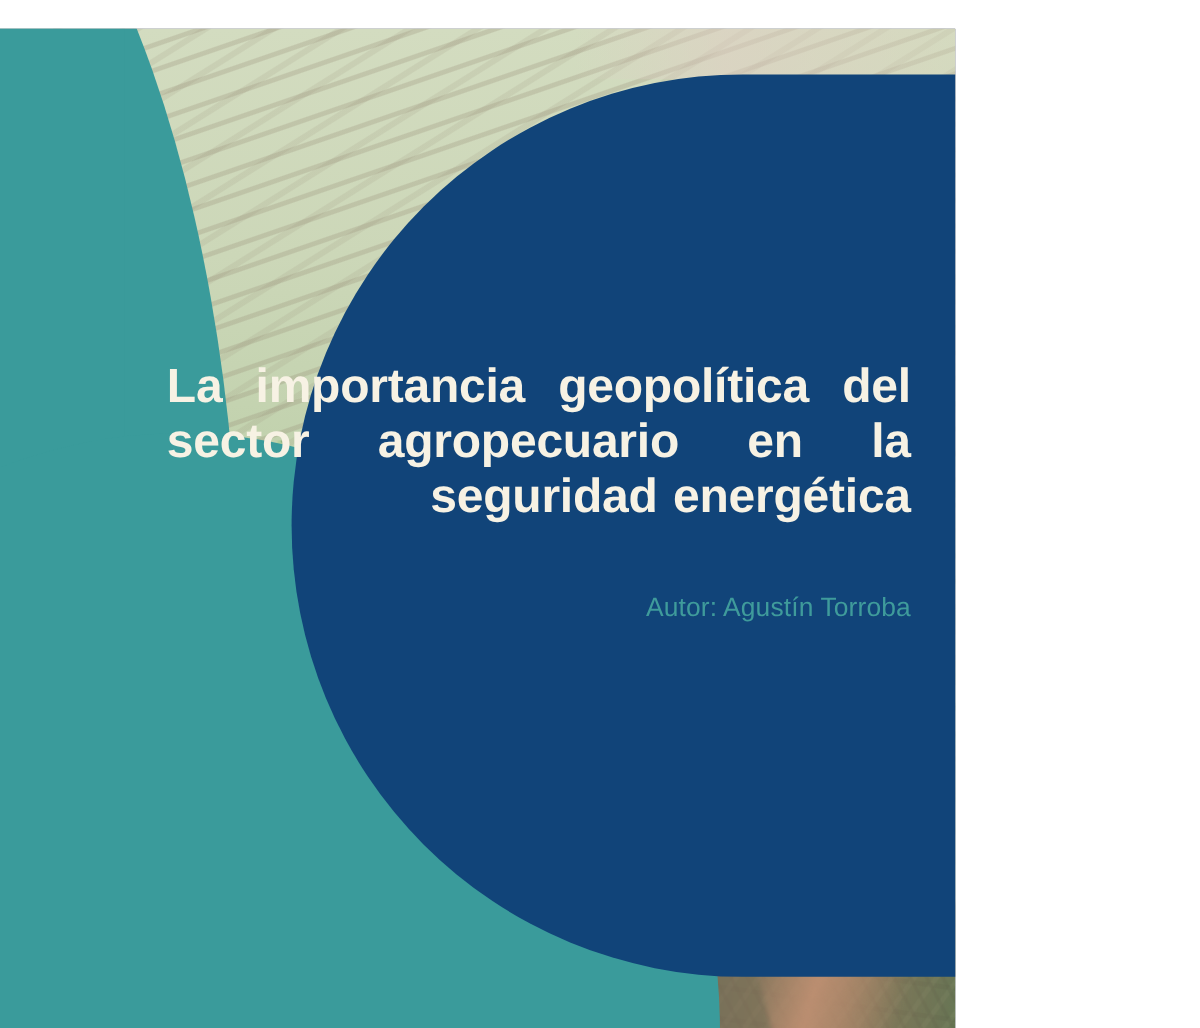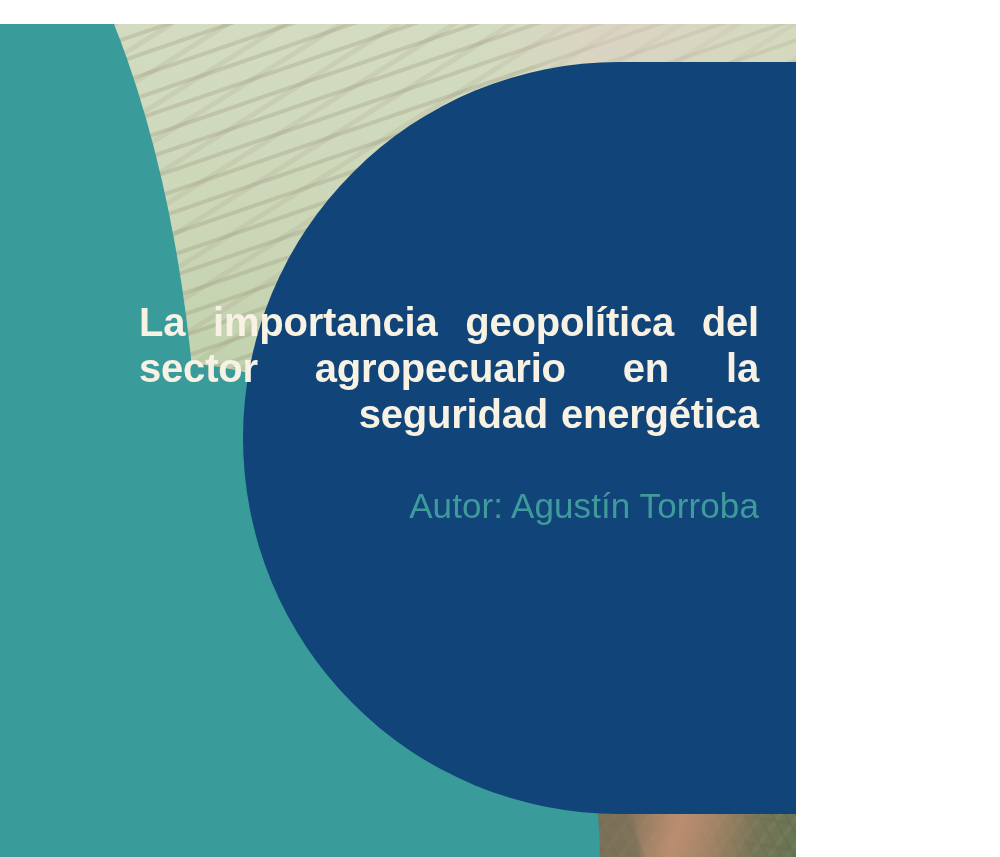--- a/index.html
+++ b/index.html
@@ -181,21 +181,21 @@
     letter-spacing:-0.2px;
     text-align:justify;
     text-align-last:right;
     word-spacing:2px;
   }
   .cover-author{
     margin-top:52px;
     color:#3f9b9b;
     font-family:"Liberation Sans", sans-serif;
     font-weight:normal;
-    font-size:35px;
+    font-size:22px;
     line-height:34px;
     letter-spacing:0.1px;
   }
 </style>
 </head>
 <body>
 
 <div id="cover">
 
   <div class="photo">

